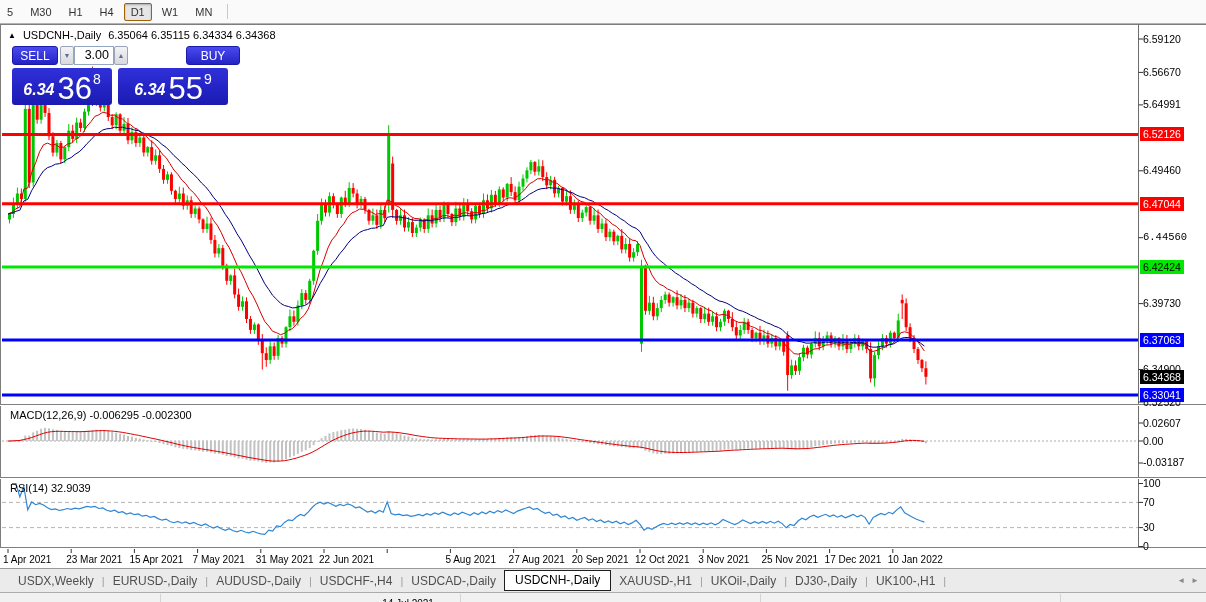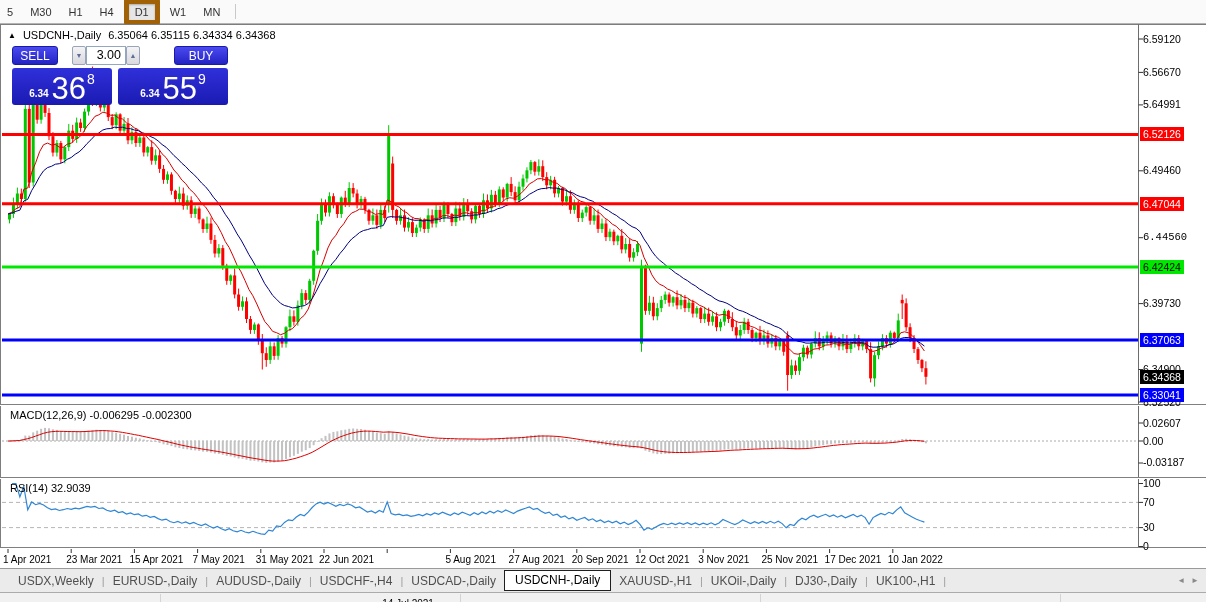--- a/index.html
+++ b/index.html
@@ -2,47 +2,47 @@
 <html><head>
 <meta charset="utf-8">
 <style>
   html,body{margin:0;padding:0;background:#fff;width:1206px;height:602px;overflow:hidden;
     font-family:"Liberation Sans",sans-serif;}
   .screen{position:relative;width:1206px;height:602px;background:#fff;overflow:hidden;}
   
   .toolbar{position:absolute;top:0;left:0;right:0;height:23px;background:#fafafa;
     border-bottom:1px solid #b3b3b3;display:flex;align-items:center;gap:3px;padding-left:0;}
   .tf-btn{font-size:11px;color:#333;padding:2px 6px;border:1px solid transparent;border-radius:2px;cursor:default;}
-  .tf-btn.active{border:5px solid #a16207;background:#e6e6e6;box-shadow:inset 0 1px 2px rgba(0,0,0,.25);}
+  .tf-btn.active{border:1px solid #a16207;background:#e6e6e6;box-shadow:inset 0 1px 2px rgba(0,0,0,.25);}
   .tb-sep{width:1px;height:15px;background:#c9c9c9;margin:0 5px;}
   
   .chart-area{position:absolute;top:24px;left:0;width:1206px;height:544px;background:#fff;}
   .chart-area svg{position:absolute;top:0;left:0;z-index:1;}
   .chart-title{position:absolute;left:8px;top:5px;z-index:3;font-size:11px;color:#000;
     display:flex;gap:7px;align-items:center;white-space:nowrap;}
   .chart-title .tri{font-size:8px;}
   .pane-title{position:absolute;left:10px;z-index:3;font-size:11px;color:#000;white-space:nowrap;}
   .axis-label{position:absolute;left:1143px;z-index:4;font-size:10.5px;color:#000;
     height:13px;line-height:13px;white-space:nowrap;}
   .axis-label.badge{left:1140px;padding:0 3px;z-index:5;height:14px;line-height:14px;}
   .date-label{position:absolute;top:530px;z-index:3;font-size:10px;color:#000;white-space:nowrap;}
   
   .trade-panel{position:absolute;left:12px;top:22px;width:216px;height:60px;z-index:6;}
   .tp-btn{position:absolute;top:0;height:19px;line-height:19px;text-align:center;color:#fff;
     font-size:12px;border-radius:3px;background:linear-gradient(#4a4af0,#2323c4);
     border:1px solid #1a1aa8;box-sizing:border-box;}
-  .tp-spin{position:absolute;top:0;height:19px;box-sizing:border-box;margin-left:12px;}
+  .tp-spin{position:absolute;top:0;height:19px;box-sizing:border-box;}
   .spin-btn{background:linear-gradient(#f4f4f6,#d8d8de);border:1px solid #9aa4b8;border-radius:2px;
     text-align:center;color:#5d6e96;font-size:7px;line-height:17px;}
   .vol{background:#fff;border:1px solid #93a8c0;font-size:12.5px;color:#000;text-align:right;
     line-height:17px;padding-right:4px;}
   .tp-quote{position:absolute;top:22px;height:37px;border-radius:3px;color:#fff;
     background:linear-gradient(#3030da,#1a1ab2);display:flex;align-items:flex-end;
     justify-content:center;padding-bottom:2px;box-sizing:border-box;}
-  .tp-quote .pfx{font-size:10px;font-weight:bold;margin:0 3px 4px 0;}
+  .tp-quote .pfx{font-size:16px;font-weight:bold;margin:0 3px 4px 0;font-style:italic;}
   .tp-quote .big{font-size:31px;font-weight:500;line-height:29px;}
   .tp-quote .sup{font-size:14px;font-weight:500;margin:0 0 16px 1px;}
   
   .tabbar{position:absolute;top:568px;left:0;right:0;height:23px;background:#ebebeb;
     border-top:1px solid #9a9a9a;display:flex;align-items:center;padding-left:10px;z-index:2;}
   .tab{font-size:12px;color:#4f4f4f;padding:3px 8px;white-space:nowrap;cursor:default;}
   .tab.active{background:#fff;border:1px solid #1f1f1f;color:#000;padding:2px 10px 3px;margin-top:-1px;}
   .tab-div{color:#9d9d9d;font-size:11px;}
   .tab-arrows{position:absolute;right:7px;top:0;height:23px;display:flex;align-items:center;
     gap:6px;font-size:8px;color:#8a8a8a;}
@@ -829,21 +829,21 @@
 
     <div class="trade-panel">
       <div class="tp-btn" style="left:0;width:46px;">SELL</div>
       <div class="tp-spin spin-btn" style="left:48px;width:14px;">
         <span>▼</span>
       </div>
       <div class="tp-spin vol" style="left:62px;width:40px;">3.00</div>
       <div class="tp-spin spin-btn" style="left:102px;width:14px;">
         <span>▲</span>
       </div>
-      <div class="tp-btn" style="left:162px;width:54px;">BUY</div>
+      <div class="tp-btn" style="left:174px;width:54px;">BUY</div>
       <div class="tp-quote" style="left:0;width:100px;">
         <span class="pfx">6.34</span>
         <span class="big">36</span>
         <span class="sup">8</span>
       </div>
       <div class="tp-quote" style="left:106px;width:110px;">
         <span class="pfx">6.34</span>
         <span class="big">55</span>
         <span class="sup">9</span>
       </div>

